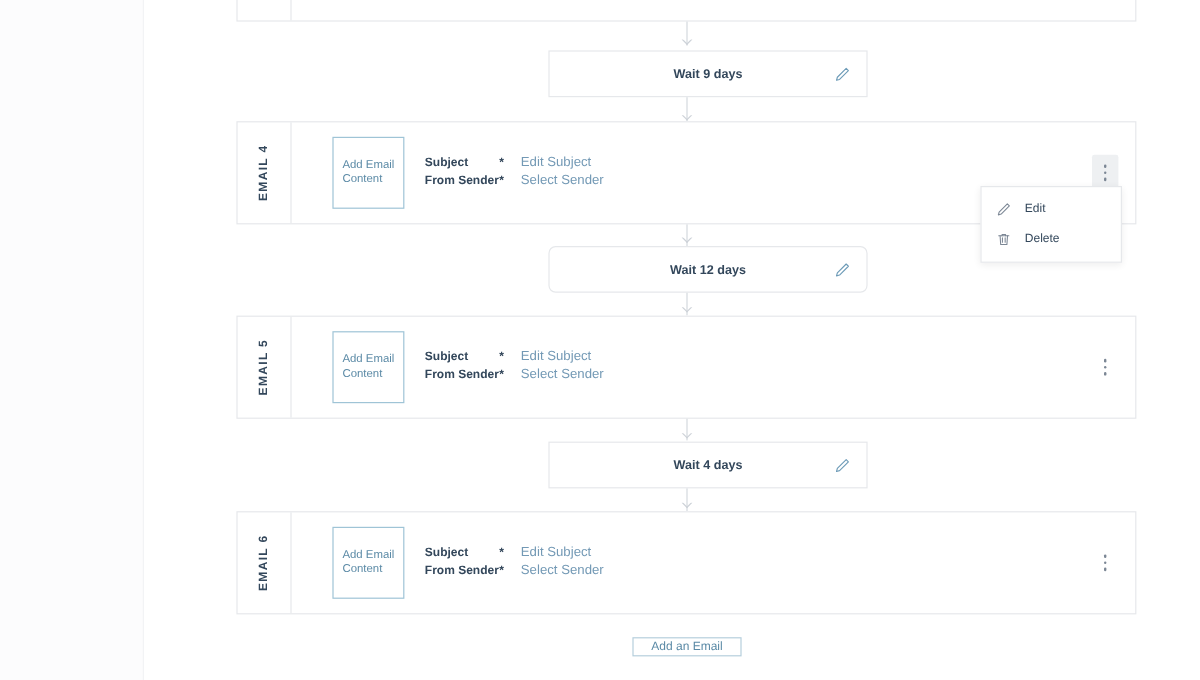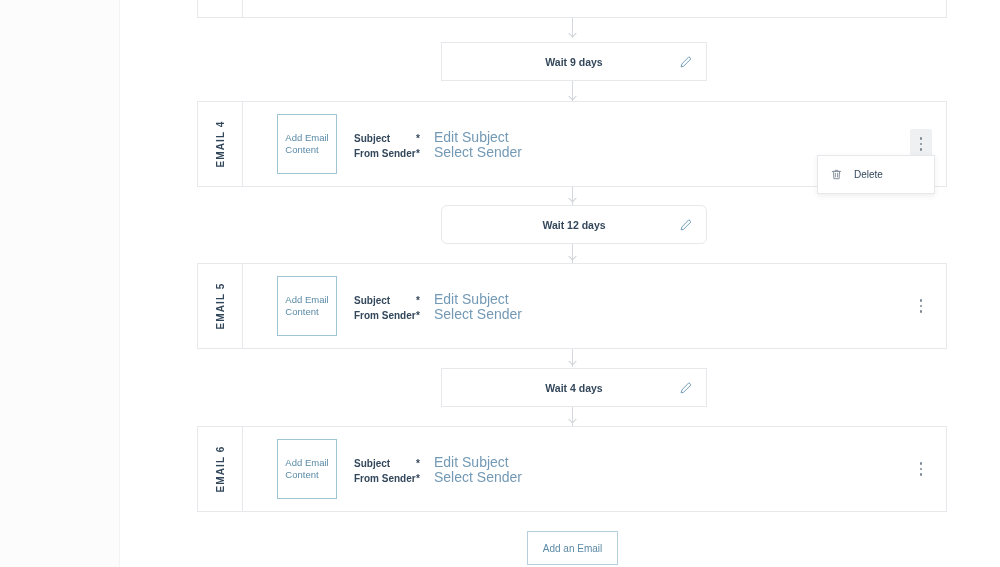--- a/index.html
+++ b/index.html
@@ -135,21 +135,21 @@
     white-space: nowrap;
   }
   .field-req {
     width: 18px;
     font-size: 10px;
     color: #33475b;
     font-weight: bold;
     line-height: 1;
   }
   .field-link {
-    font-size: 14px;
+    font-size: 11px;
     color: #7399b5;
     cursor: pointer;
     white-space: nowrap;
   }
 
   
   .kebab {
     position: absolute;
     right: 14px;
     top: 50%;
@@ -168,21 +168,21 @@
   .kebab i {
     display: block;
     width: 2.5px; height: 2.5px;
     background: #7c8795;
     border-radius: 50%;
   }
 
   
   .wait-card {
     position: absolute;
-    left: 244px;
+    left: 260px;
     width: 266px;
     height: 39px;
     background: #ffffff;
     border: 1px solid #e6e8eb;
     display: flex;
     align-items: center;
     justify-content: center;
   }
   .wait-label {
     font-size: 10.5px;
@@ -224,21 +224,21 @@
     color: #33475b;
   }
   .dd-icon { width: 13px; height: 13px; flex: none; }
 
   
   .add-email-btn {
     position: absolute;
     left: 527px;
     top: 531px;
     width: 91px;
-    height: 34px;
+    height: 16px;
     border: 1px solid #b6cfdd;
     background: #ffffff;
     color: #5b8aa6;
     font-size: 10px;
     font-family: "Liberation Sans", sans-serif;
     cursor: pointer;
     display: flex;
     align-items: center;
     justify-content: center;
   }
@@ -300,20 +300,28 @@
       </div>
 
       <div class="kebab active">
         <i></i>
         <i></i>
         <i></i>
       </div>
     </div>
 
     <div class="dropdown">
+      <div class="dd-item">
+        <span class="dd-icon">
+          <svg viewBox="0 0 16 16" fill="none" stroke="#7c8795" stroke-width="1.1" stroke-linecap="round" stroke-linejoin="round">
+            <path d="M11.6 2.3 13.7 4.4 5.3 12.8 2.4 13.6 3.2 10.7 Z"></path>
+          </svg>
+        </span>
+        <span>Edit</span>
+      </div>
       <div class="dd-item">
         <span class="dd-icon">
           <svg viewBox="0 0 16 16" fill="none" stroke="#7c8795" stroke-width="1.1" stroke-linecap="round" stroke-linejoin="round">
             <path d="M2.8 4.2h10.4"></path>
             <path d="M6.2 4.2V2.9h3.6v1.3"></path>
             <path d="M4.2 4.2l.6 9h6.4l.6-9"></path>
             <path d="M6.6 6.4v4.6M9.4 6.4v4.6"></path>
           </svg>
         </span>
         <span>Delete</span>

